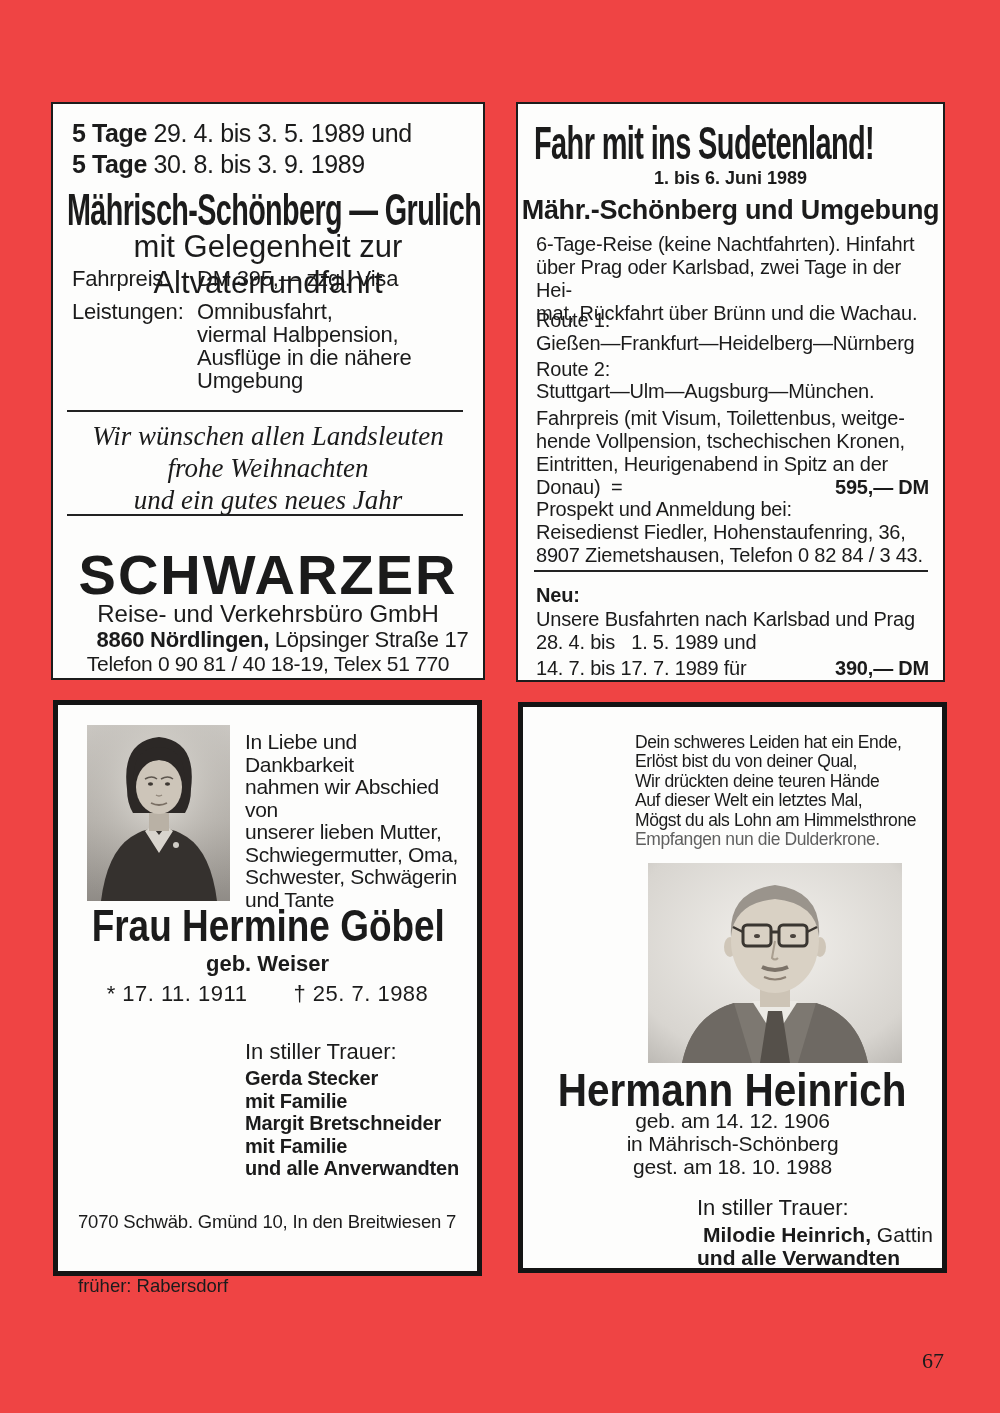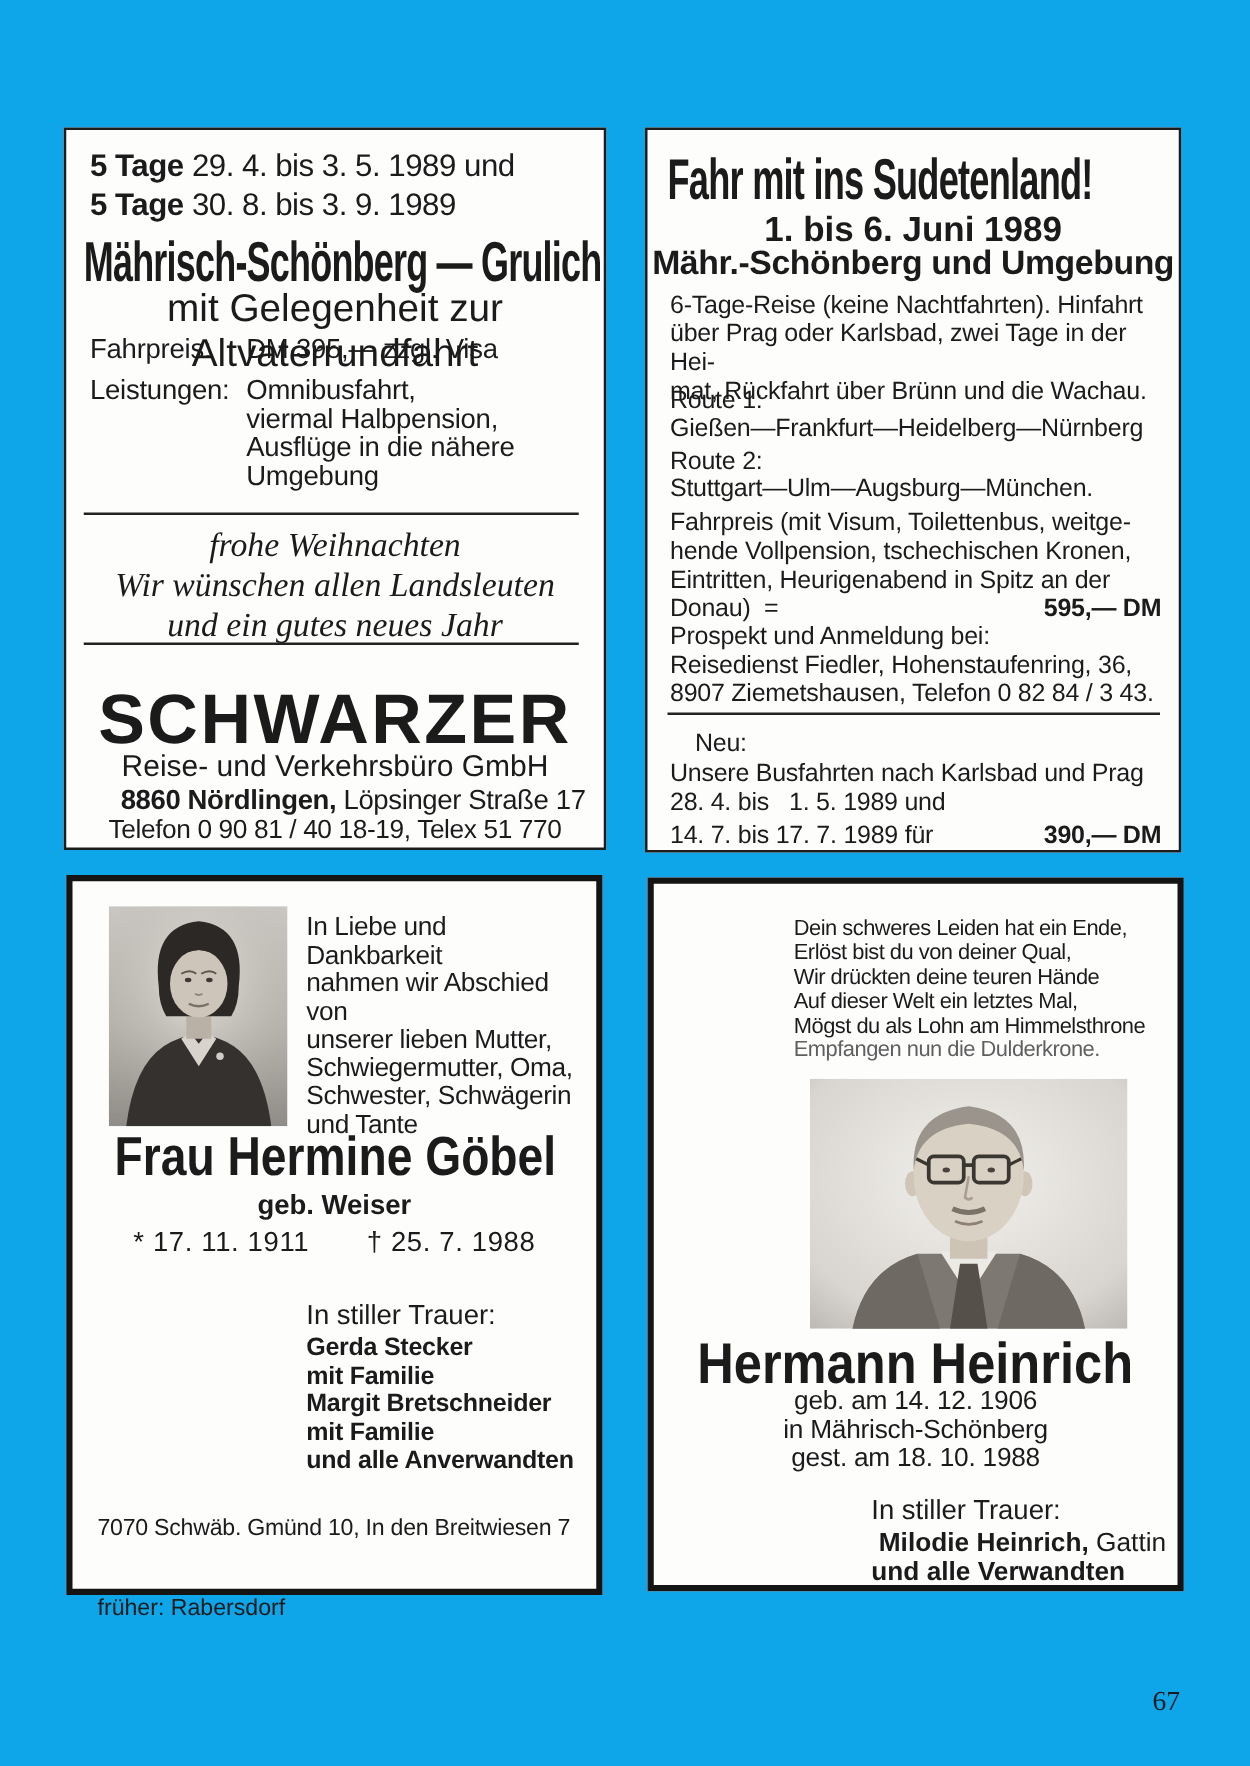--- a/index.html
+++ b/index.html
@@ -1,18 +1,18 @@
 <!DOCTYPE html>
 <html><head>
 <meta charset="utf-8">
 <style>
   html,body{margin:0;padding:0;background:#e8e8e6;}
   .page{
     position:relative; width:1000px; height:1413px; margin:0 auto;
-    background:#0ea5e9; color:#1b1b1b;
+    background:#ef4444; color:#1b1b1b;
     font-family:"Liberation Sans","DejaVu Sans",sans-serif;
     overflow:hidden;
   }
   .box{position:absolute; background:#fdfdfc; box-sizing:border-box;}
   .thin{border:2px solid #1c1c1c;}
   .thick{border:5px solid #141414;}
   .abs{position:absolute;}
   .b{font-weight:bold;}
   .ctr{text-align:center; left:0; right:0;}
   [data-bind], [data-bind-list]>div{white-space:pre-wrap;}
@@ -33,31 +33,31 @@
     font-style:italic; font-size:27px; line-height:32px;}
   #b1-company{top:438px; font-size:56px; font-weight:bold; letter-spacing:2px;}
   #b1-company-sub{top:496px; font-size:24px;}
   #b1-address{top:523px; font-size:22px; letter-spacing:-0.3px;margin-left:29px;}
   #b1-phone{top:548px; font-size:21px; letter-spacing:-0.3px;}
 
   
   #box2{left:516px; top:102px; width:429px; height:580px;}
   #b2-headline{top:12px; left:16px; width:640px; font-size:46px; font-weight:bold;
     letter-spacing:-1px; transform:scaleX(0.63); transform-origin:0 0; white-space:nowrap;}
-  #b2-date{top:64px; font-size:28px; font-weight:bold;}
+  #b2-date{top:64px; font-size:18px; font-weight:bold;}
   #b2-subheadline{top:91px; font-size:27px; font-weight:bold; letter-spacing:-0.3px;}
   .b2txt{left:18px; right:14px; font-size:20px; line-height:23px; letter-spacing:-0.2px;}
   #b2-intro{top:129px;}
   #b2-route1l{top:205px;} #b2-route1{top:228px;}
   #b2-route2l{top:254px;} #b2-route2{top:276px;}
   #b2-price{top:303px;}
   .splitrow{display:flex; justify-content:space-between; align-items:baseline;}
   #b2-prospekt{top:394px;}
   #b2-rule{top:466px; left:16px; width:394px; border-top:2px solid #222;}
-  #b2-neu{top:480px; font-weight:normal;margin-left:20px;}
+  #b2-neu{top:480px; font-weight:bold;}
   #b2-neulines{top:504px;}
   #b2-neufinal{top:553px;}
 
   
   #box3{left:53px; top:700px; width:429px; height:576px;}
   #photo-w{left:29px; top:20px; width:143px; height:176px;}
   #b3-intro{left:187px; right:6px; top:26px; font-size:21px; line-height:22.5px; letter-spacing:-0.3px;}
   #b3-name{top:196px; font-size:44px; font-weight:bold;}
   #b3-name span{display:inline-block; transform:scaleX(0.84); white-space:nowrap;}
   #b3-maiden{top:246px; font-size:22px; font-weight:bold;}
@@ -102,22 +102,22 @@
       <div class="lbl" data-bind="ads.schwarzer.services_label">Leistungen:</div>
       <div data-bind-list="ads.schwarzer.services">
           <div>Omnibusfahrt,</div>
           <div>viermal Halbpension,</div>
           <div>Ausflüge in die nähere</div>
           <div>Umgebung</div>
         </div>
     </div>
     <div class="abs rule1" id="b1-rule-a"></div>
     <div class="abs ctr" id="b1-greeting" data-bind-list="ads.schwarzer.greeting_lines">
+        <div>Wir wünschen allen Landsleuten</div>
         <div>frohe Weihnachten</div>
-        <div>Wir wünschen allen Landsleuten</div>
         <div>und ein gutes neues Jahr</div>
       </div>
     <div class="abs rule1" id="b1-rule-b"></div>
     <div class="abs ctr" id="b1-company" data-bind="ads.schwarzer.company">SCHWARZER</div>
     <div class="abs ctr" id="b1-company-sub" data-bind="ads.schwarzer.company_sub">Reise- und Verkehrsbüro GmbH</div>
     <div class="abs ctr" id="b1-address"><span class="b" data-bind="ads.schwarzer.address_bold">8860 Nördlingen,</span><span data-bind="ads.schwarzer.address_rest"> Löpsinger Straße 17</span></div>
     <div class="abs ctr" id="b1-phone" data-bind="ads.schwarzer.phone">Telefon 0 90 81 / 40 18-19, Telex 51 770</div>
   </section>
 
   <section class="box thin" id="box2">

